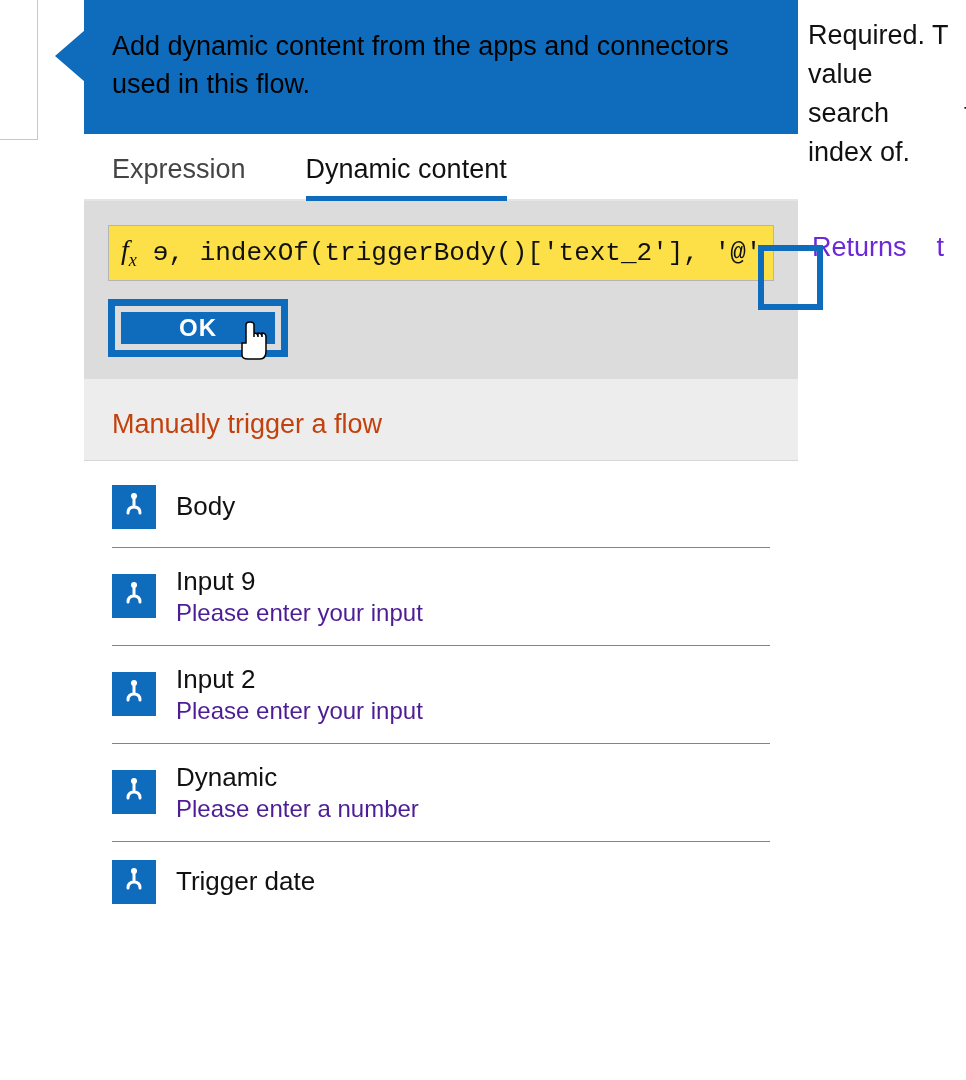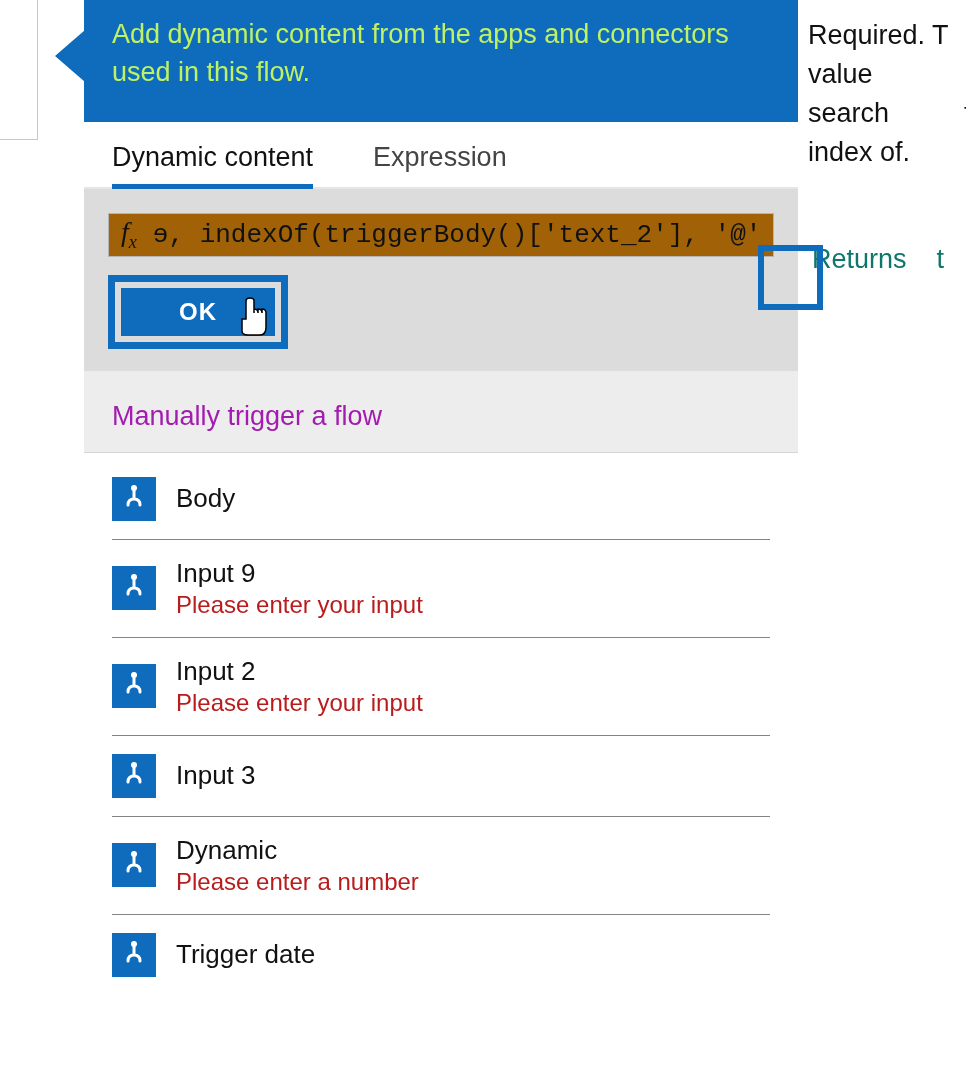--- a/index.html
+++ b/index.html
@@ -36,24 +36,24 @@
     top: 0;
     left: 84px;
     width: 714px;
     bottom: 0;
     background: #fff;
     display: flex;
     flex-direction: column;
   }
   .banner {
     background: #0f6cbd;
-    color: #bef264;
+    color: #000000;
     font-size: 27px;
     line-height: 1.4;
-    padding: 16px 28px 30px 28px;
+    padding: 28px 28px 30px 28px;
   }
   .tabs {
     display: flex;
     gap: 60px;
     padding: 20px 28px 0 28px;
     border-bottom: 2px solid #e5e5e5;
   }
   .tab {
     font-size: 27px;
     color: #444;
@@ -71,23 +71,23 @@
     height: 5px;
     background: #0f6cbd;
   }
   .fx-area {
     background: #dcdcdc;
     padding: 24px 24px 0 24px;
   }
   .fx-row {
     display: flex;
     align-items: center;
-    background: #a16207;
+    background: #fde047;
     border: 1px solid #b5b5b5;
-    height: 44px;
+    height: 56px;
     overflow: hidden;
   }
   .fx-symbol {
     font-style: italic;
     font-family: "Times New Roman", serif;
     font-size: 28px;
     padding: 0 16px 0 12px;
     color: #111;
     white-space: nowrap;
   }
@@ -110,38 +110,38 @@
     padding: 6px;
   }
   .ok-btn {
     background: #0f6cbd;
     color: #fff;
     border: none;
     font-size: 24px;
     font-weight: 600;
     letter-spacing: 1px;
     width: 154px;
-    height: 48px;
+    height: 32px;
     cursor: pointer;
     position: relative;
     display: flex;
     align-items: center;
     justify-content: center;
   }
   .cursor-svg {
     position: absolute;
     left: 115px;
     top: 9px;
     width: 34px;
     height: 40px;
     pointer-events: none;
   }
   .section-hdr {
     background: #ededed;
-    color: #a21caf;
+    color: #c2410c;
     font-size: 27px;
     padding: 30px 28px 20px 28px;
     border-bottom: 1px solid #d6d6d6;
   }
   .list {
     padding: 0 28px;
   }
   .row {
     display: flex;
     align-items: center;
@@ -156,36 +156,36 @@
     width: 44px;
     height: 44px;
     background: #0f6cbd;
     display: flex;
     align-items: center;
     justify-content: center;
     flex-shrink: 0;
   }
   .row-text { display: flex; flex-direction: column; gap: 2px; }
   .row-title { font-size: 26px; color: #111; }
-  .row-sub { font-size: 24px; color: #b91c1c; }
+  .row-sub { font-size: 24px; color: #4c1d95; }
   .tooltip {
     position: absolute;
     top: 16px;
     left: 808px;
     width: 160px;
     font-size: 27px;
     color: #111;
     line-height: 1.45;
   }
   .tooltip-below {
     position: absolute;
-    top: 244px;
+    top: 232px;
     left: 812px;
     font-size: 27px;
-    color: #0f766e;
+    color: #6d28d9;
   }
   .at-box {
     position: absolute;
     top: 245px;
     left: 758px;
     width: 65px;
     height: 65px;
     border: 6px solid #0f6cbd;
     background: transparent;
     pointer-events: none;
@@ -195,22 +195,22 @@
 <body>
 
 <div class="left-edge-box"></div>
 <div class="pointer-notch"></div>
 
 <div class="panel">
 
   <div class="banner">Add dynamic content from the apps and connectors used in this flow.</div>
 
   <div class="tabs">
+    <div class="tab">Expression</div>
     <div class="tab active">Dynamic content</div>
-    <div class="tab">Expression</div>
   </div>
 
   <div class="fx-area">
     <div class="fx-row">
       <span class="fx-symbol"><i>f<sub>x</sub></i></span>
       <input class="fx-input" type="text" value="ɘ, indexOf(triggerBody()['text_2'], '@'))" style="">
     </div>
 
     <div class="ok-wrap">
       <button class="ok-btn">
@@ -257,31 +257,20 @@
             <path d="M11 2 L11 14 M11 14 Q5 14 5 20 M11 14 Q17 14 17 20" stroke="#fff" stroke-width="3" fill="none" stroke-linecap="round"></path>
             <circle cx="11" cy="3" r="3" fill="#fff"></circle>
           </svg>
       </div>
       <div class="row-text">
         <span class="row-title">Input 2</span>
         <span class="row-sub">Please enter your input</span>
       </div>
     </div>
 
-    <div class="row">
-      <div class="row-icon">
-        <svg width="22" height="28" viewBox="0 0 22 28">
-            <path d="M11 2 L11 14 M11 14 Q5 14 5 20 M11 14 Q17 14 17 20" stroke="#fff" stroke-width="3" fill="none" stroke-linecap="round"></path>
-            <circle cx="11" cy="3" r="3" fill="#fff"></circle>
-          </svg>
-      </div>
-      <div class="row-text">
-        <span class="row-title">Input 3</span>
-      </div>
-    </div>
 
     <div class="row">
       <div class="row-icon">
         <svg width="22" height="28" viewBox="0 0 22 28">
             <path d="M11 2 L11 14 M11 14 Q5 14 5 20 M11 14 Q17 14 17 20" stroke="#fff" stroke-width="3" fill="none" stroke-linecap="round"></path>
             <circle cx="11" cy="3" r="3" fill="#fff"></circle>
           </svg>
       </div>
       <div class="row-text">
         <span class="row-title">Dynamic</span>

